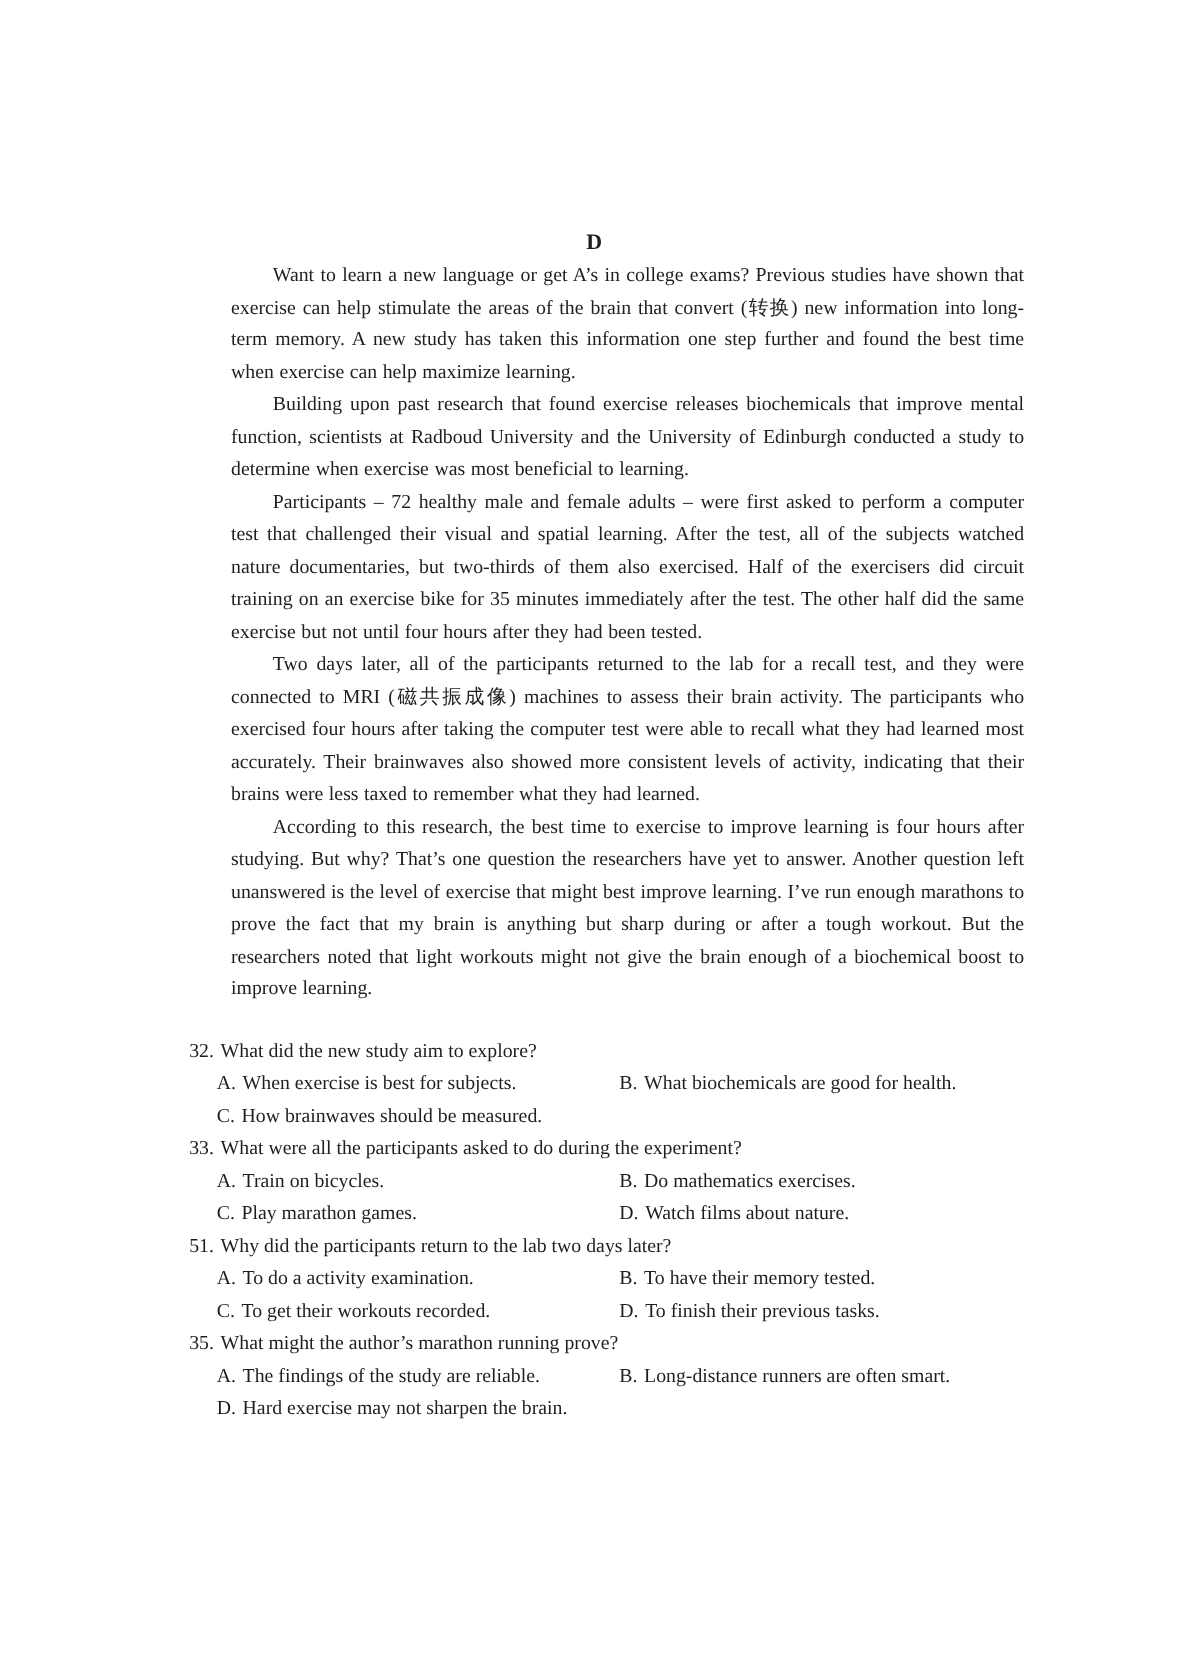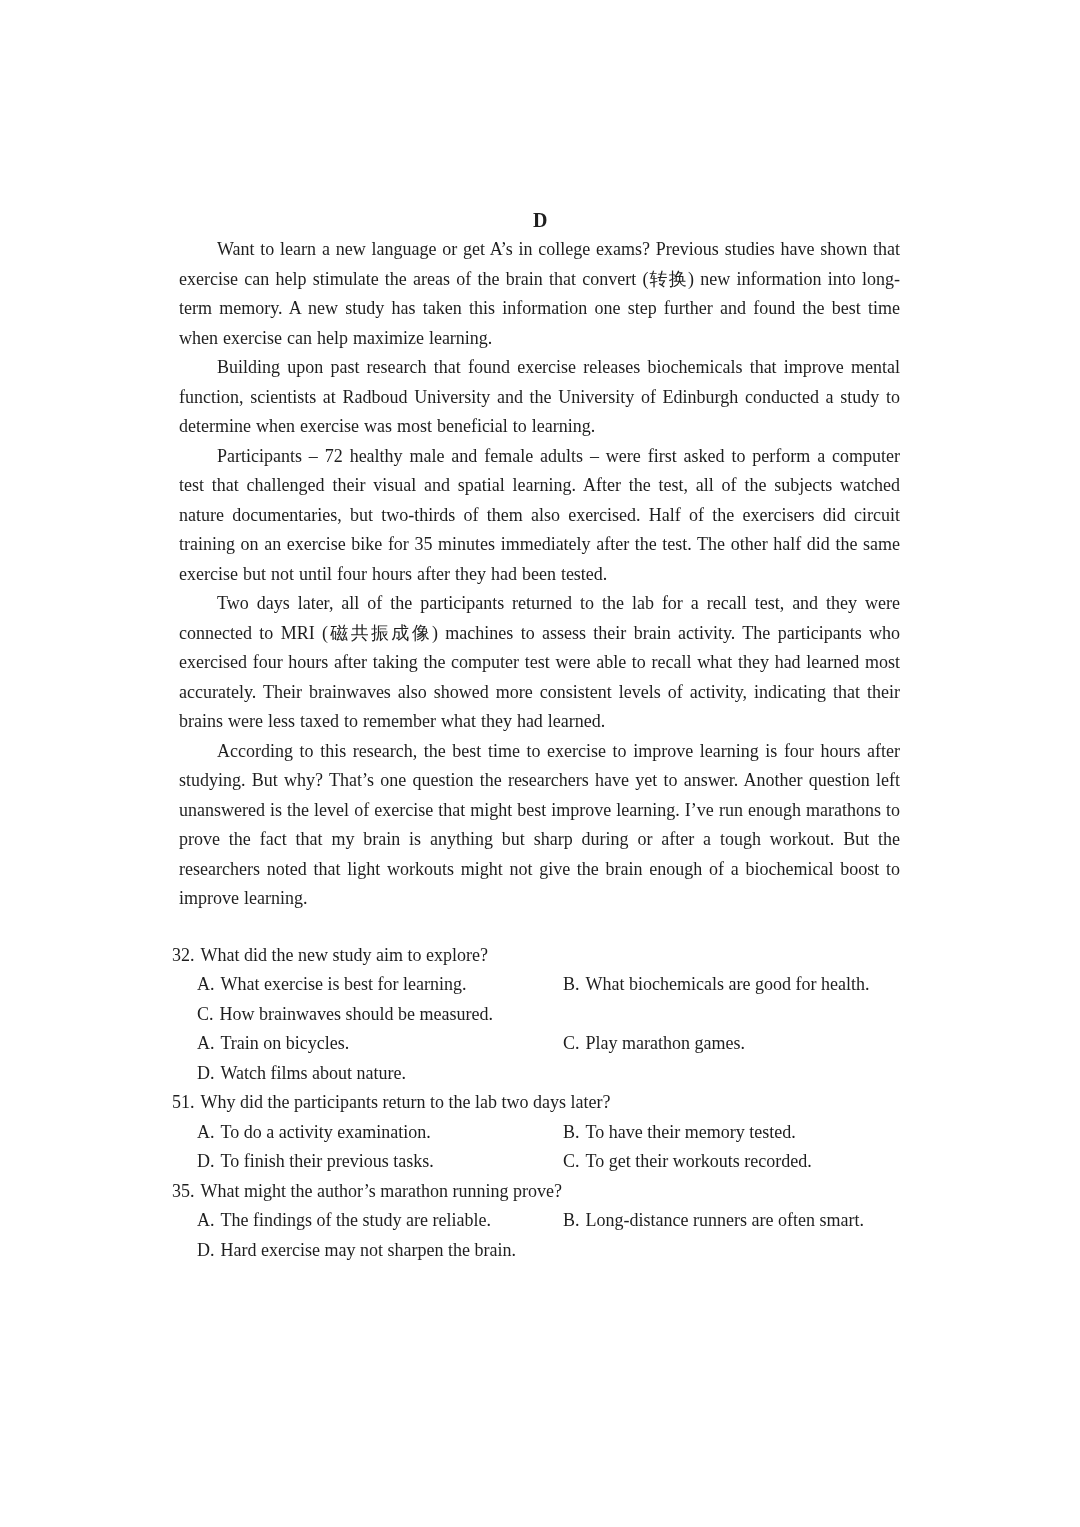--- a/index.html
+++ b/index.html
@@ -23,20 +23,21 @@
     text-align: center;
     font-weight: bold;
     font-size: 20px;
     line-height: 30px;
     letter-spacing: 0.5px;
     padding-left: 7px;
   }
   .passage {
     padding-left: 7px;
     width: 728px;
+    margin-left: 31px;
   }
   .para {
     font-size: 18px;
     line-height: 29.5px;
     text-align: justify;
     text-indent: 38px;
     word-spacing: 0.5px;
   }
   .questions {
     margin-top: 27px;
@@ -69,43 +70,47 @@
       <p class="para">According to this research, the best time to exercise to improve learning is four hours after studying. But why? That’s one question the researchers have yet to answer. Another question left unanswered is the level of exercise that might best improve learning. I’ve run enough marathons to prove the fact that my brain is anything but sharp during or after a tough workout. But the researchers noted that light workouts might not give the brain enough of a biochemical boost to improve learning.</p>
     </div>
 
     <div class="questions">
 
       <div class="question">
         <div class="q-line">
           <span class="q-num">32.</span><span>What did the new study aim to explore?</span>
         </div>
         <div class="options">
-          <div class="opt"><span class="opt-label">A.</span><span>What exercise is best for learning.</span></div>
+          <div class="opt"><span class="opt-label">A.</span><span>When exercise is best for subjects.</span></div>
           <div class="opt"><span class="opt-label">B.</span><span>What biochemicals are good for health.</span></div>
           <div class="opt"><span class="opt-label">C.</span><span>How brainwaves should be measured.</span></div>
         </div>
       </div>
 
       <div class="question">
+        <div class="q-line">
+          <span class="q-num">33.</span><span>What were all the participants asked to do during the experiment?</span>
+        </div>
         <div class="options">
           <div class="opt"><span class="opt-label">A.</span><span>Train on bicycles.</span></div>
+          <div class="opt"><span class="opt-label">B.</span><span>Do mathematics exercises.</span></div>
           <div class="opt"><span class="opt-label">C.</span><span>Play marathon games.</span></div>
           <div class="opt"><span class="opt-label">D.</span><span>Watch films about nature.</span></div>
         </div>
       </div>
 
       <div class="question">
         <div class="q-line">
           <span class="q-num">51.</span><span>Why did the participants return to the lab two days later?</span>
         </div>
         <div class="options">
           <div class="opt"><span class="opt-label">A.</span><span>To do a activity examination.</span></div>
           <div class="opt"><span class="opt-label">B.</span><span>To have their memory tested.</span></div>
+          <div class="opt"><span class="opt-label">C.</span><span>To get their workouts recorded.</span></div>
           <div class="opt"><span class="opt-label">D.</span><span>To finish their previous tasks.</span></div>
-          <div class="opt"><span class="opt-label">C.</span><span>To get their workouts recorded.</span></div>
         </div>
       </div>
 
       <div class="question">
         <div class="q-line">
           <span class="q-num">35.</span><span>What might the author’s marathon running prove?</span>
         </div>
         <div class="options">
           <div class="opt"><span class="opt-label">A.</span><span>The findings of the study are reliable.</span></div>
           <div class="opt"><span class="opt-label">B.</span><span>Long-distance runners are often smart.</span></div>

